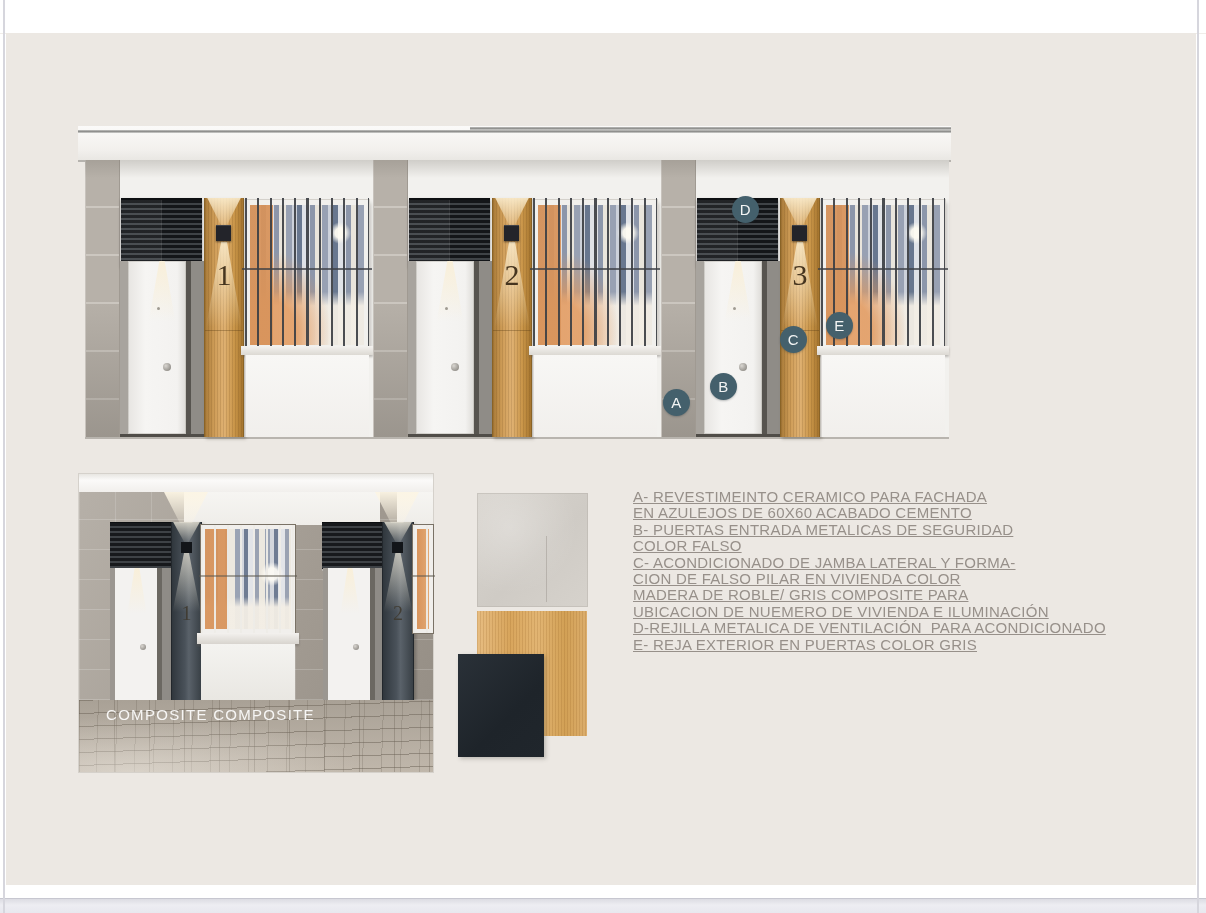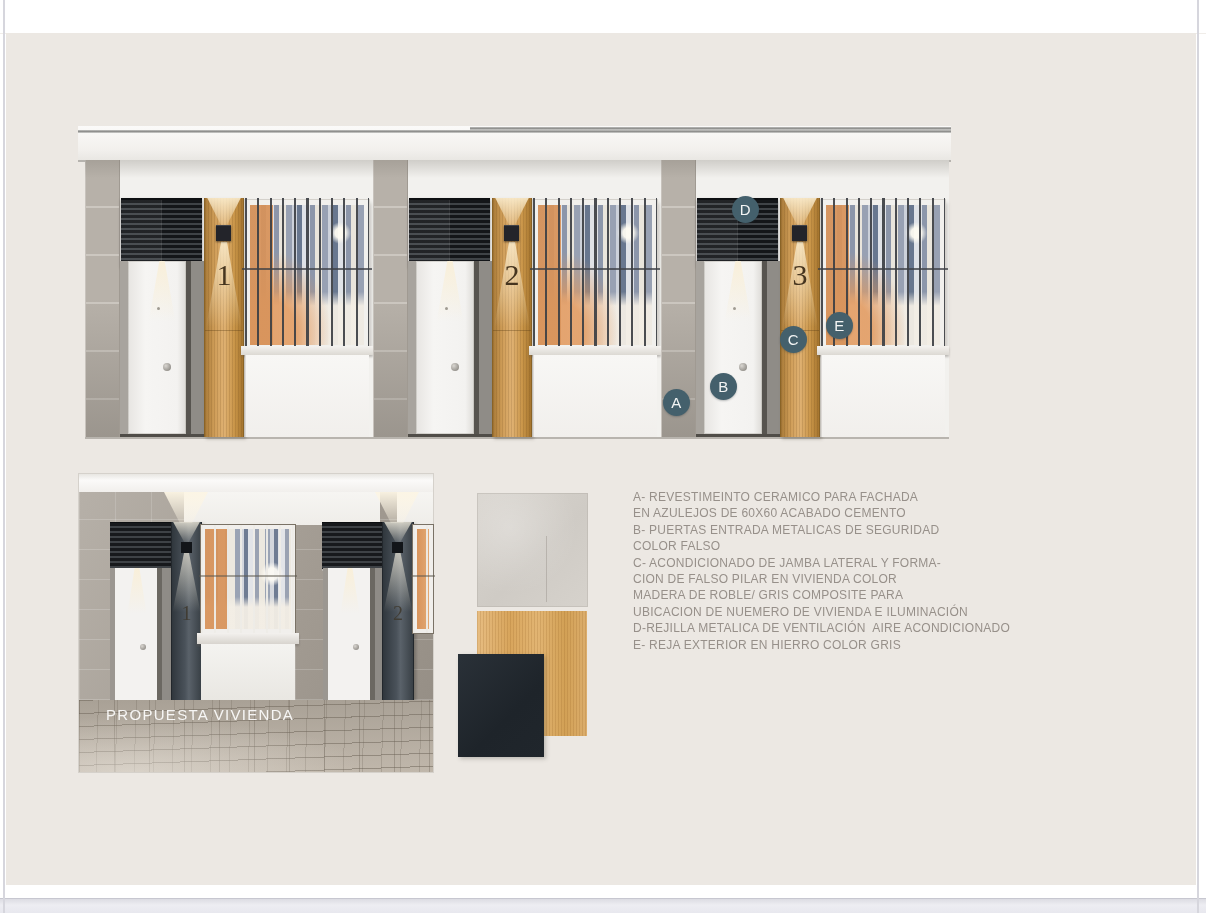--- a/index.html
+++ b/index.html
@@ -179,21 +179,21 @@
   .swatch-wood{left:471px;top:578px;width:110px;height:125px;
     background:
       repeating-linear-gradient(90deg,rgba(140,90,30,.18) 0 1px,rgba(255,255,255,0) 1px 3px),
       linear-gradient(90deg,#e7bd82,#d8a55c 30%,#e2b573 55%,#d2a055 80%,#dcae6d);}
   .swatch-dark{left:452px;top:621px;width:86px;height:103px;
     background:linear-gradient(135deg,#2a3138,#1e242a 60%,#20262c);
     box-shadow:2px 2px 4px rgba(60,58,52,.25);}
 
   
   .legend{position:absolute;left:627px;top:456px;width:470px;color:#97908a;
-    font-size:12px;line-height:16.4px;letter-spacing:.25px;}
+    font-size:15px;line-height:16.4px;letter-spacing:.25px;text-decoration:underline;}
   .legend-line{white-space:pre;}
 </style>
 </head>
 <body>
 
 <div class="screen">
   <div class="topbar"></div>
 
   <div class="canvas">
 
@@ -321,39 +321,39 @@
           <div class="p-sconce"></div>
           <div class="p-number">2</div>
         </div>
         <div class="p-window pwin3">
           <div class="p-interior"></div>
           <div class="p-bars"></div>
         </div>
       </div>
       <div class="p-ground"></div>
       <div class="p-caption">
-        <div>PROPUESTA VIVIENDA</div>
+        <div>COMPOSITE COMPOSITE</div>
       </div>
     </div>
 
     <div class="swatch swatch-tile"></div>
     <div class="swatch swatch-wood"></div>
     <div class="swatch swatch-dark"></div>
 
     <div class="legend">
       <div class="legend-line">A- REVESTIMEINTO CERAMICO PARA FACHADA</div>
       <div class="legend-line">EN AZULEJOS DE 60X60 ACABADO CEMENTO</div>
       <div class="legend-line">B- PUERTAS ENTRADA METALICAS DE SEGURIDAD</div>
       <div class="legend-line">COLOR FALSO</div>
       <div class="legend-line">C- ACONDICIONADO DE JAMBA LATERAL Y FORMA-</div>
       <div class="legend-line">CION DE FALSO PILAR EN VIVIENDA COLOR</div>
       <div class="legend-line">MADERA DE ROBLE/ GRIS COMPOSITE PARA</div>
       <div class="legend-line">UBICACION DE NUEMERO DE VIVIENDA E ILUMINACIÓN</div>
-      <div class="legend-line">D-REJILLA METALICA DE VENTILACIÓN  AIRE ACONDICIONADO</div>
-      <div class="legend-line">E- REJA EXTERIOR EN HIERRO COLOR GRIS</div>
+      <div class="legend-line">D-REJILLA METALICA DE VENTILACIÓN  PARA ACONDICIONADO</div>
+      <div class="legend-line">E- REJA EXTERIOR EN PUERTAS COLOR GRIS</div>
     </div>
 
   </div>
 
   <div class="bottom-white"></div>
   <div class="scroll-strip"></div>
   <div class="edge-left"></div>
   <div class="edge-right"></div>
 </div>
 

